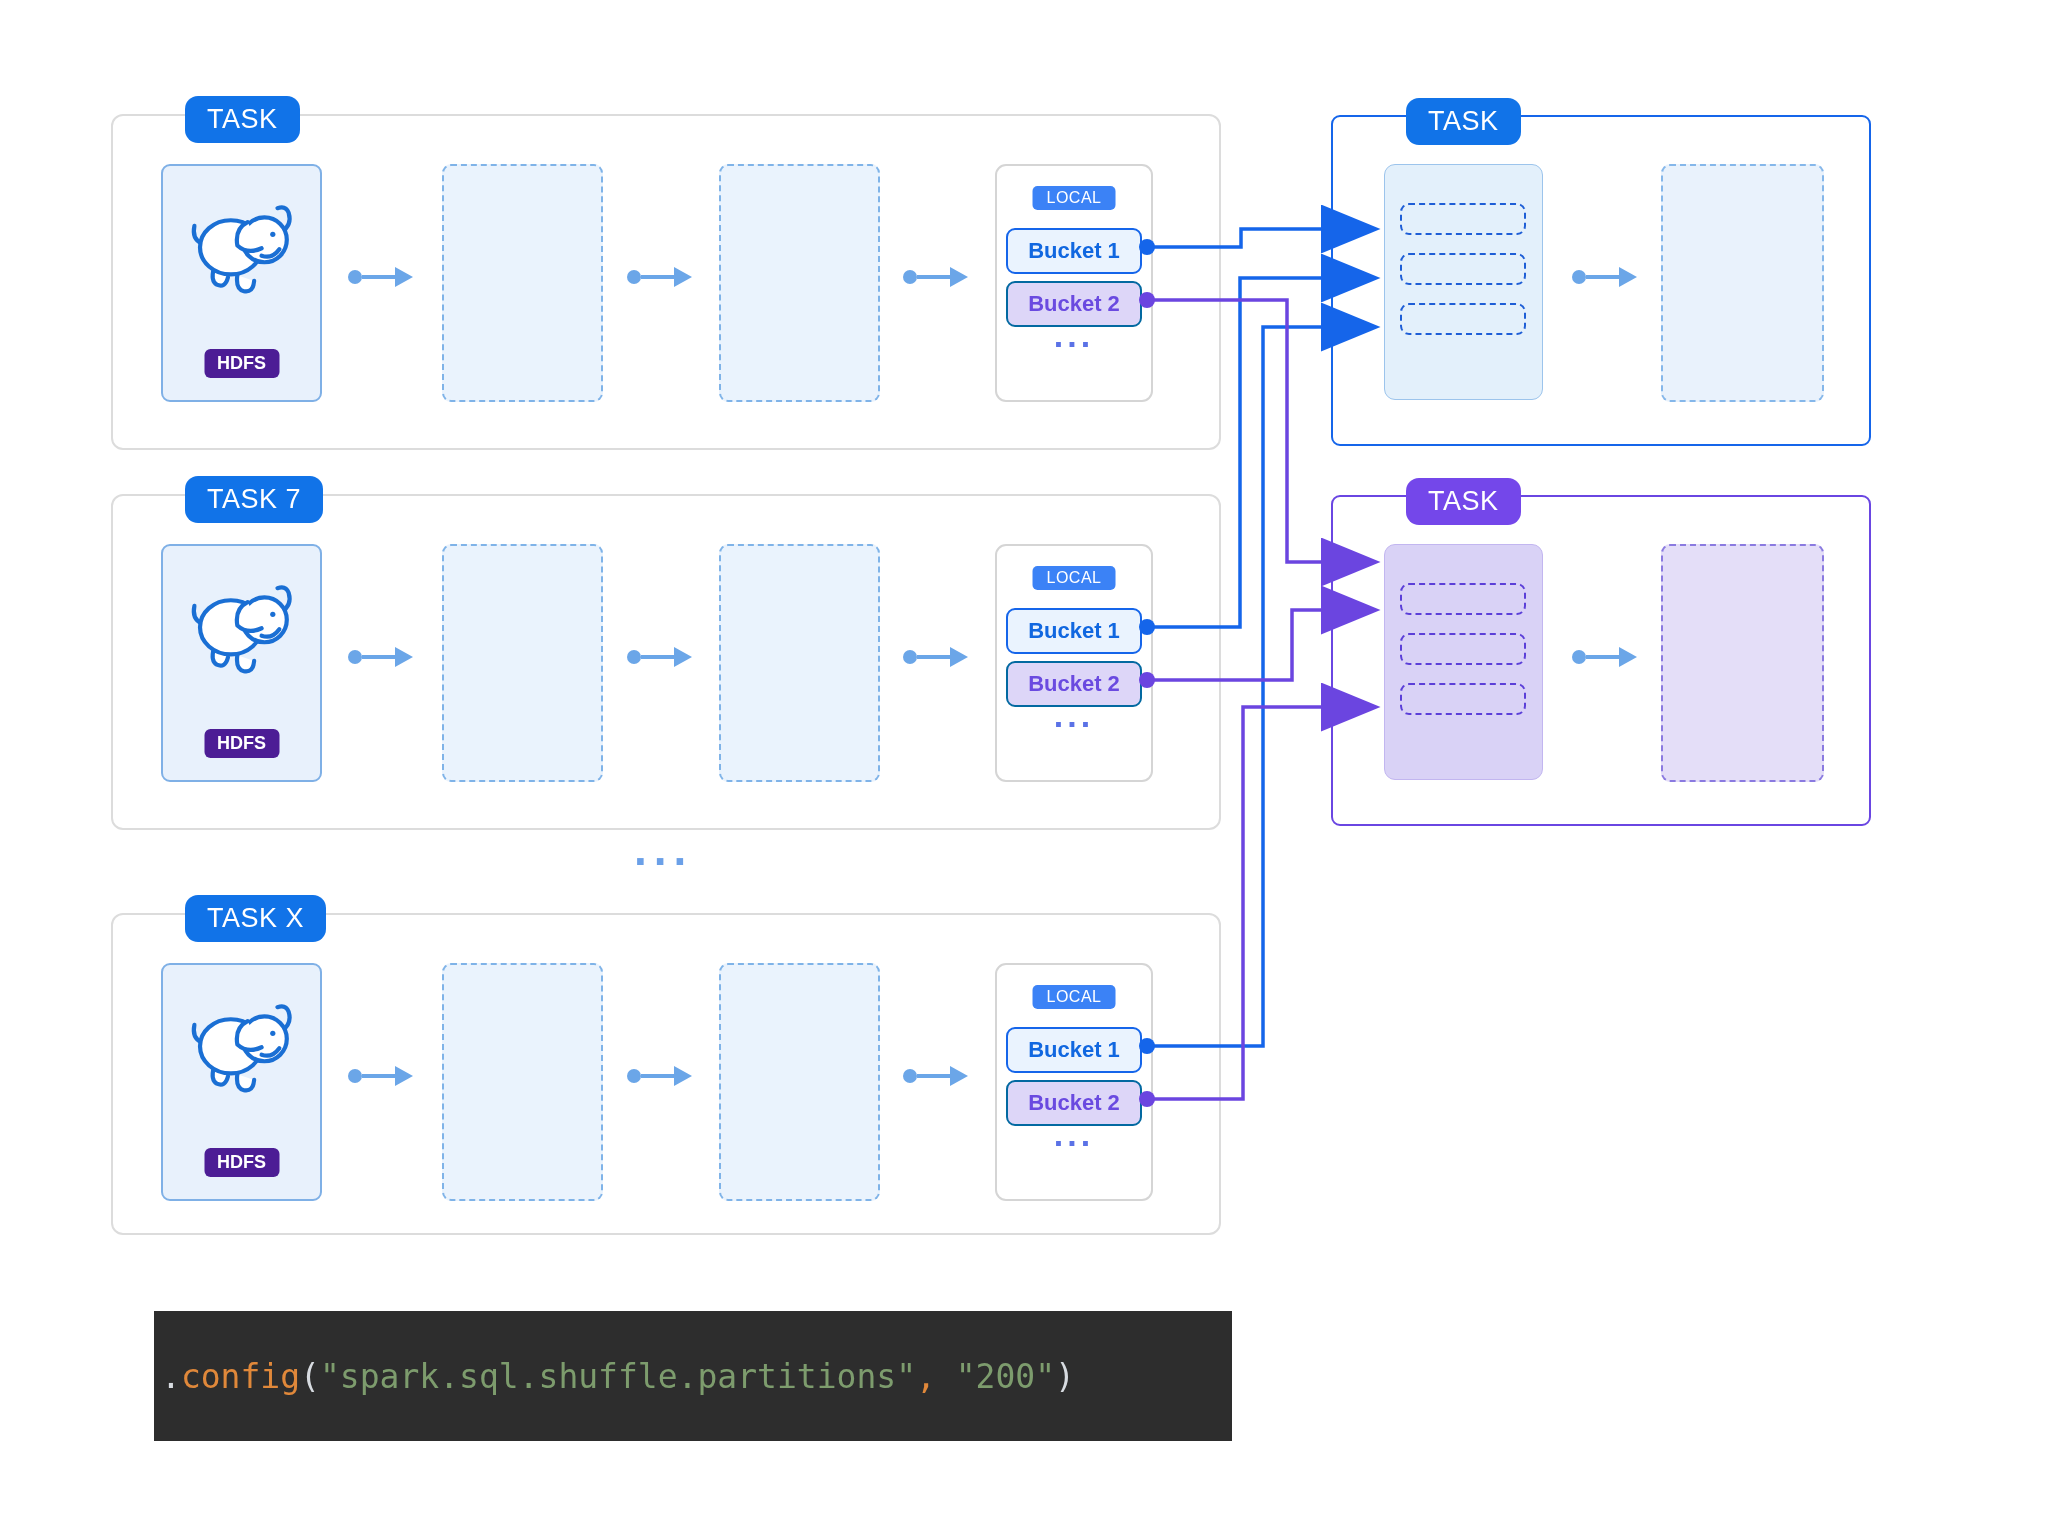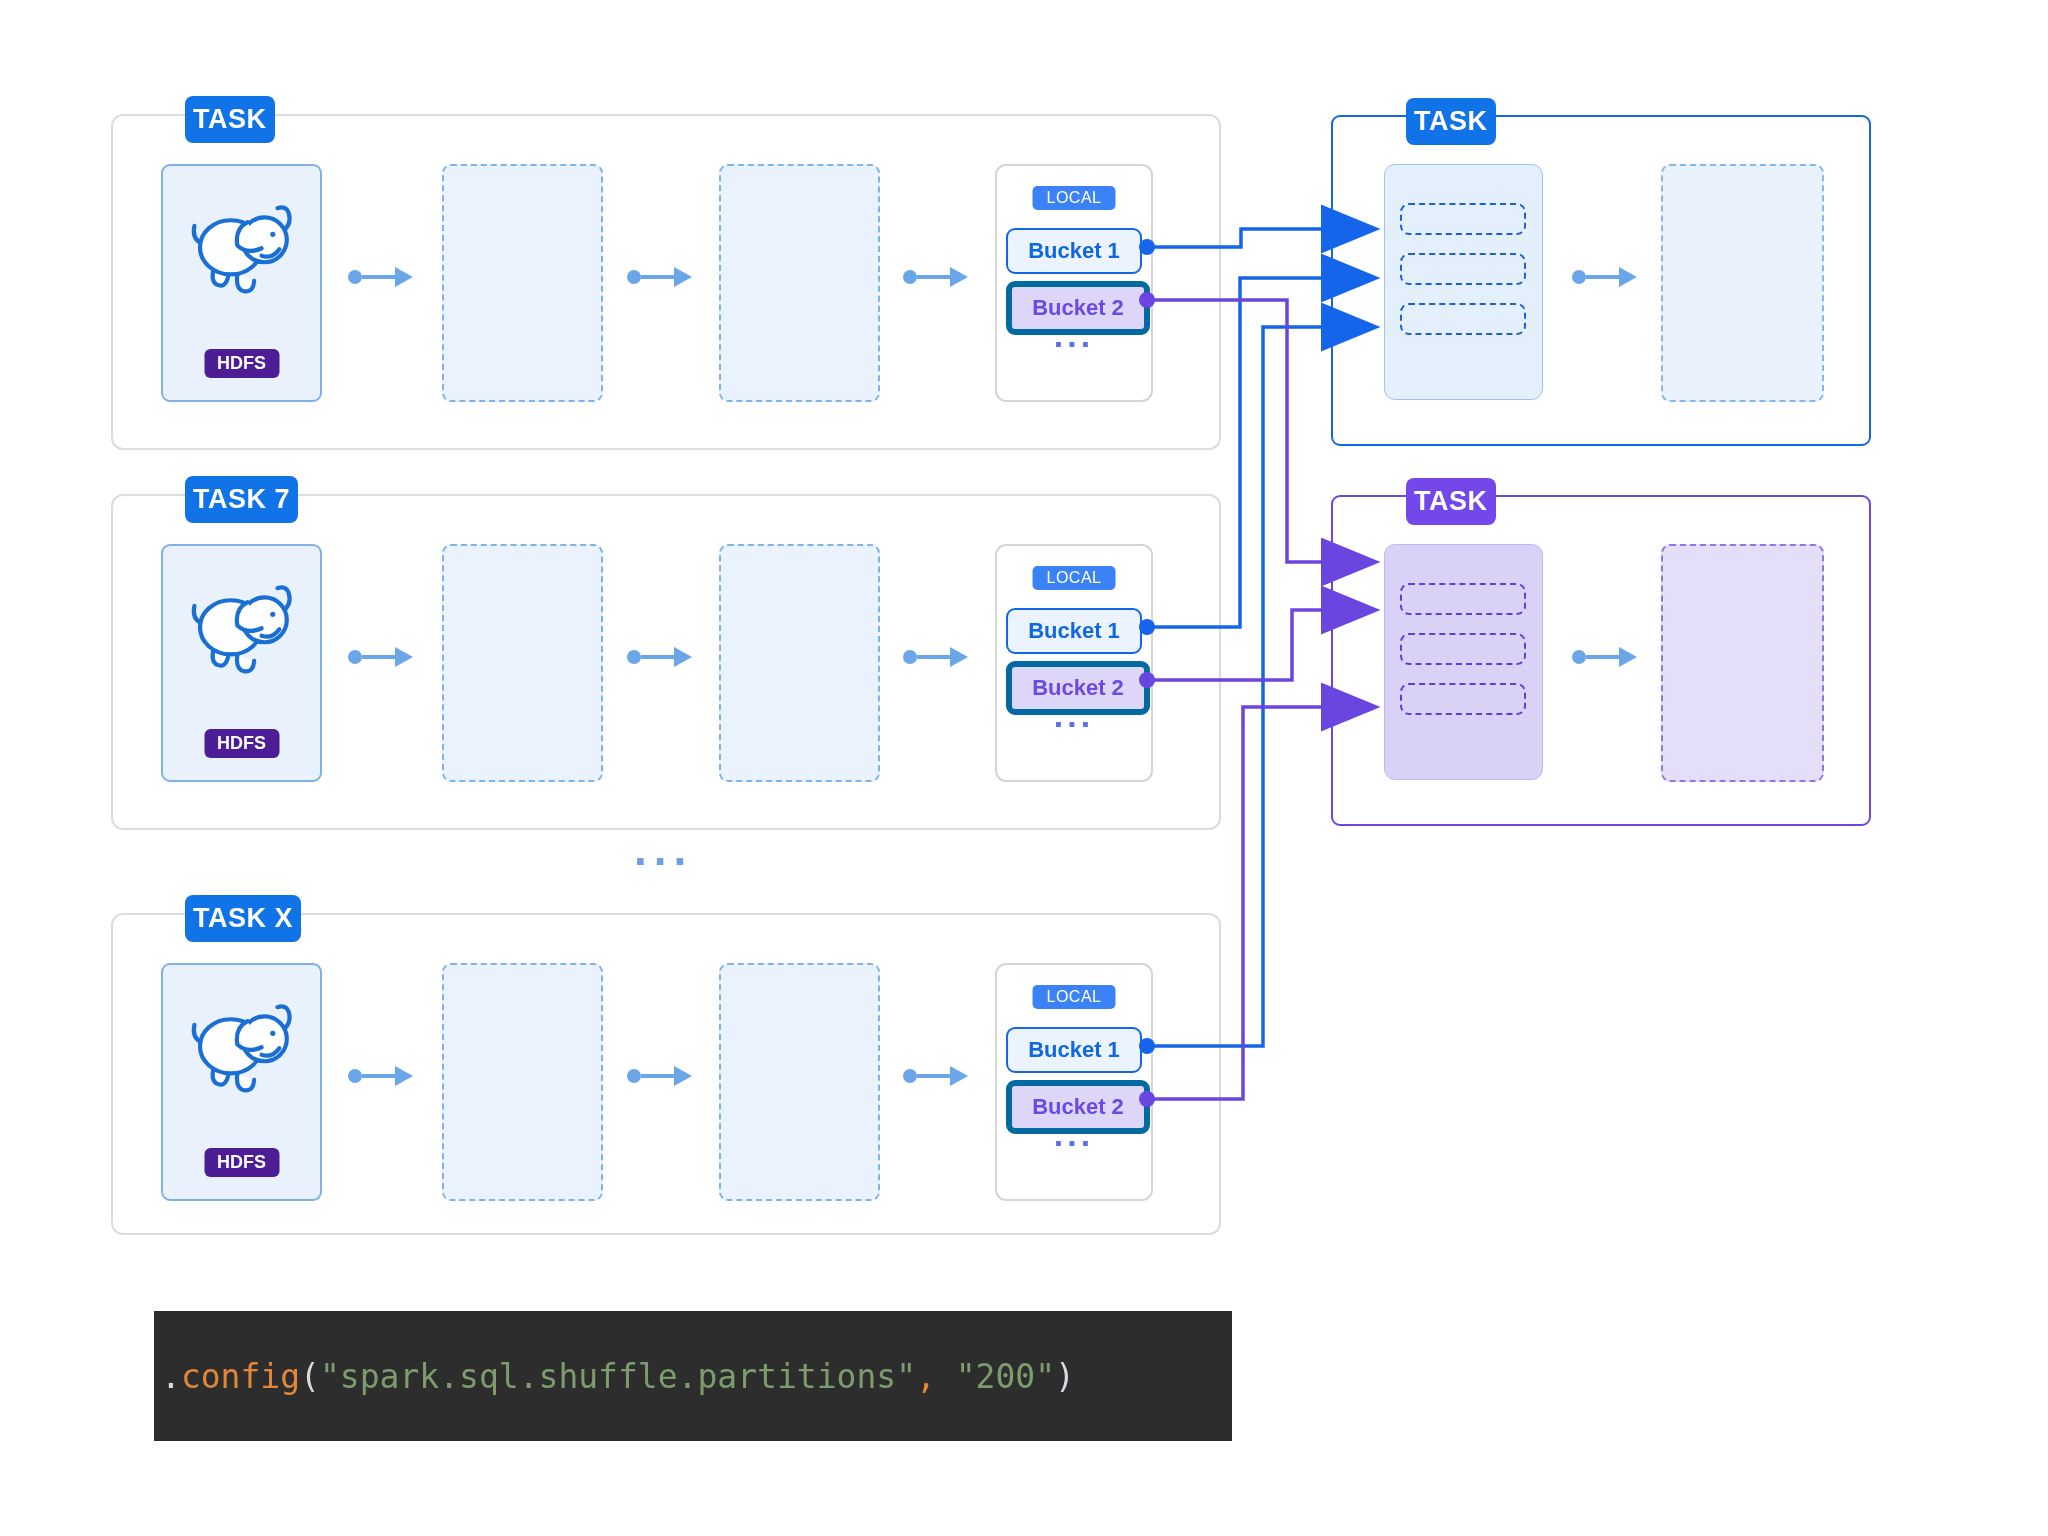--- a/index.html
+++ b/index.html
@@ -1,36 +1,36 @@
 <!DOCTYPE html>
 <html><head>
 <meta charset="utf-8">
 <style>
   html,body{margin:0;padding:0;background:#ffffff;}
   #canvas{position:relative;width:2048px;height:1536px;background:#ffffff;overflow:hidden;
           font-family:"Liberation Sans",sans-serif;}
 
   
   .ltask{position:absolute;width:1106px;background:#ffffff;border:2px solid #dcdcdc;border-radius:12px;}
-  .tag{position:absolute;background:#1173e8;color:#ffffff;font-weight:bold;font-size:27px;
-       padding:8px 8px;border-radius:8px;letter-spacing:.5px;white-space:nowrap;}
+  .tag{position:absolute;background:#1173e8;color:#ffffff;font-weight:normal;font-size:27px;
+       padding:8px 22px;border-radius:13px;letter-spacing:.5px;white-space:nowrap;}
   .hdfsbox{position:absolute;left:48px;top:48px;width:157px;height:234px;background:#e8f1fc;
            border:2px solid #7fb0e6;border-radius:9px;}
   .hdfstag{position:absolute;left:50%;transform:translateX(-50%);bottom:22px;background:#4c1d95;
            color:#fff;font-size:18px;font-weight:600;padding:4px 13px;border-radius:6px;}
   .dashedbox{position:absolute;top:48px;width:157px;height:234px;background:#eaf3fd;
              border:2px dashed #7fb3e8;border-radius:9px;}
   .localbox{position:absolute;left:882px;top:48px;width:154px;height:234px;background:#ffffff;
             border:2px solid #d5d5d5;border-radius:11px;}
   .localtag{position:absolute;left:50%;transform:translateX(-50%);top:20px;background:#3b82f6;
             color:#fff;font-size:16px;padding:3px 14px;border-radius:5px;letter-spacing:.5px;}
   .bucket{position:absolute;left:9px;width:132px;height:42px;border-radius:9px;font-weight:bold;
           font-size:22px;display:flex;align-items:center;justify-content:center;}
   .bucket1{top:62px;background:#eaf3fe;border:2px solid #1565ea;color:#1167e0;}
-  .bucket2{top:115px;background:#ddd6f8;border:6px solid #0369a1;color:#6a4ae0;}
+  .bucket2{top:115px;background:#ddd6f8;border:2px solid #0369a1;color:#6a4ae0;}
   .bucketdots{position:absolute;left:0;right:0;top:150px;text-align:center;color:#5b72e6;
               font-weight:bold;font-size:34px;letter-spacing:4px;}
 
   
   .harrow{position:absolute;display:flex;align-items:center;}
   .harrow .dot{width:14px;height:14px;border-radius:50%;background:#6ba6e8;}
   .harrow .line{width:33px;height:4px;background:#6ba6e8;}
   .harrow .head{width:0;height:0;border-left:18px solid #6ba6e8;
                 border-top:10px solid transparent;border-bottom:10px solid transparent;}
 

